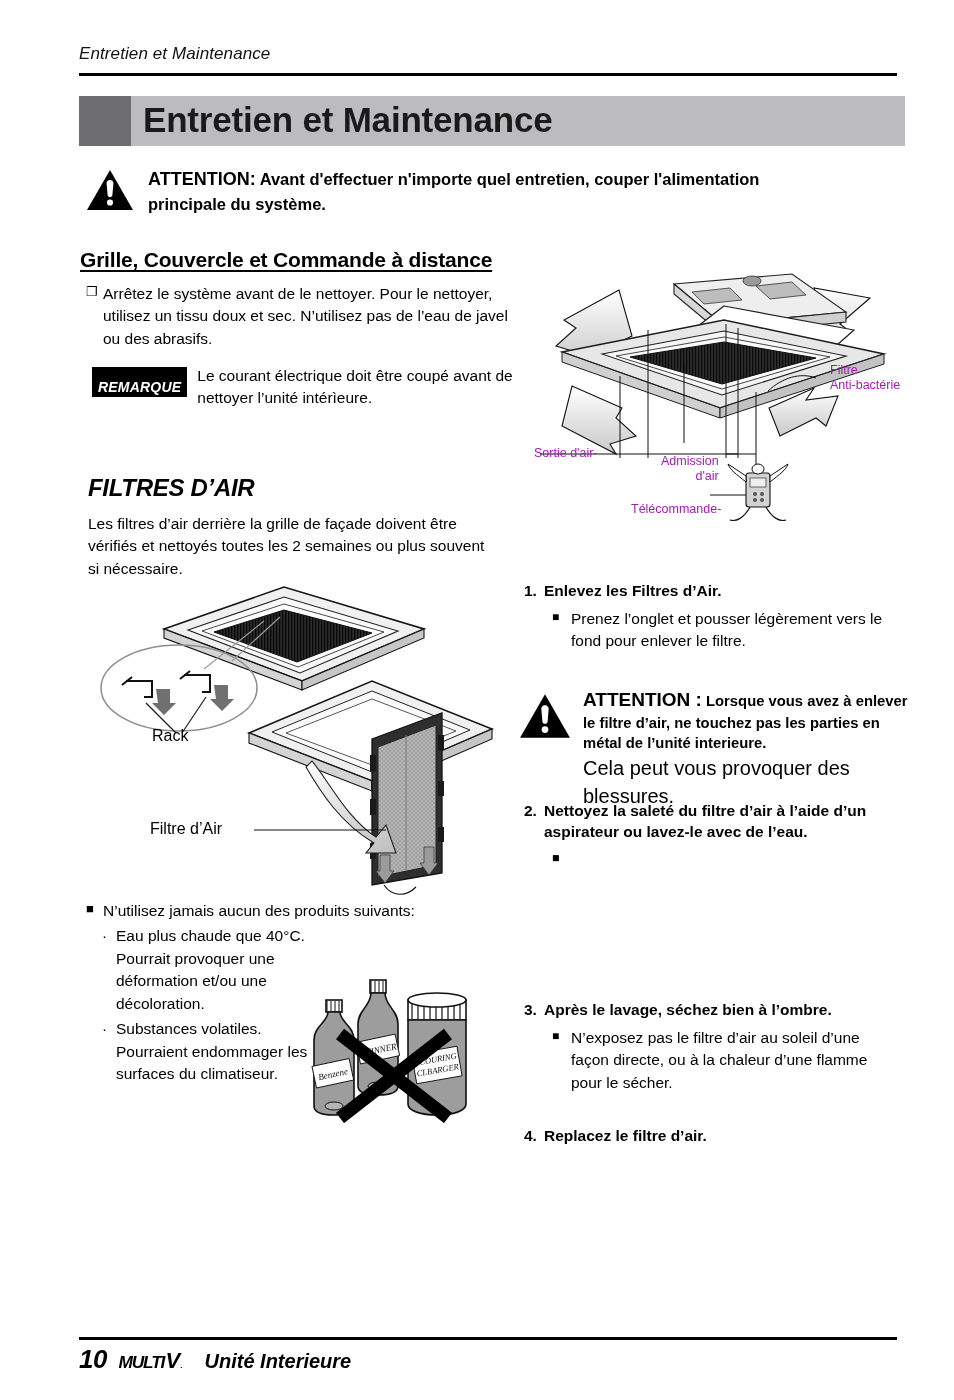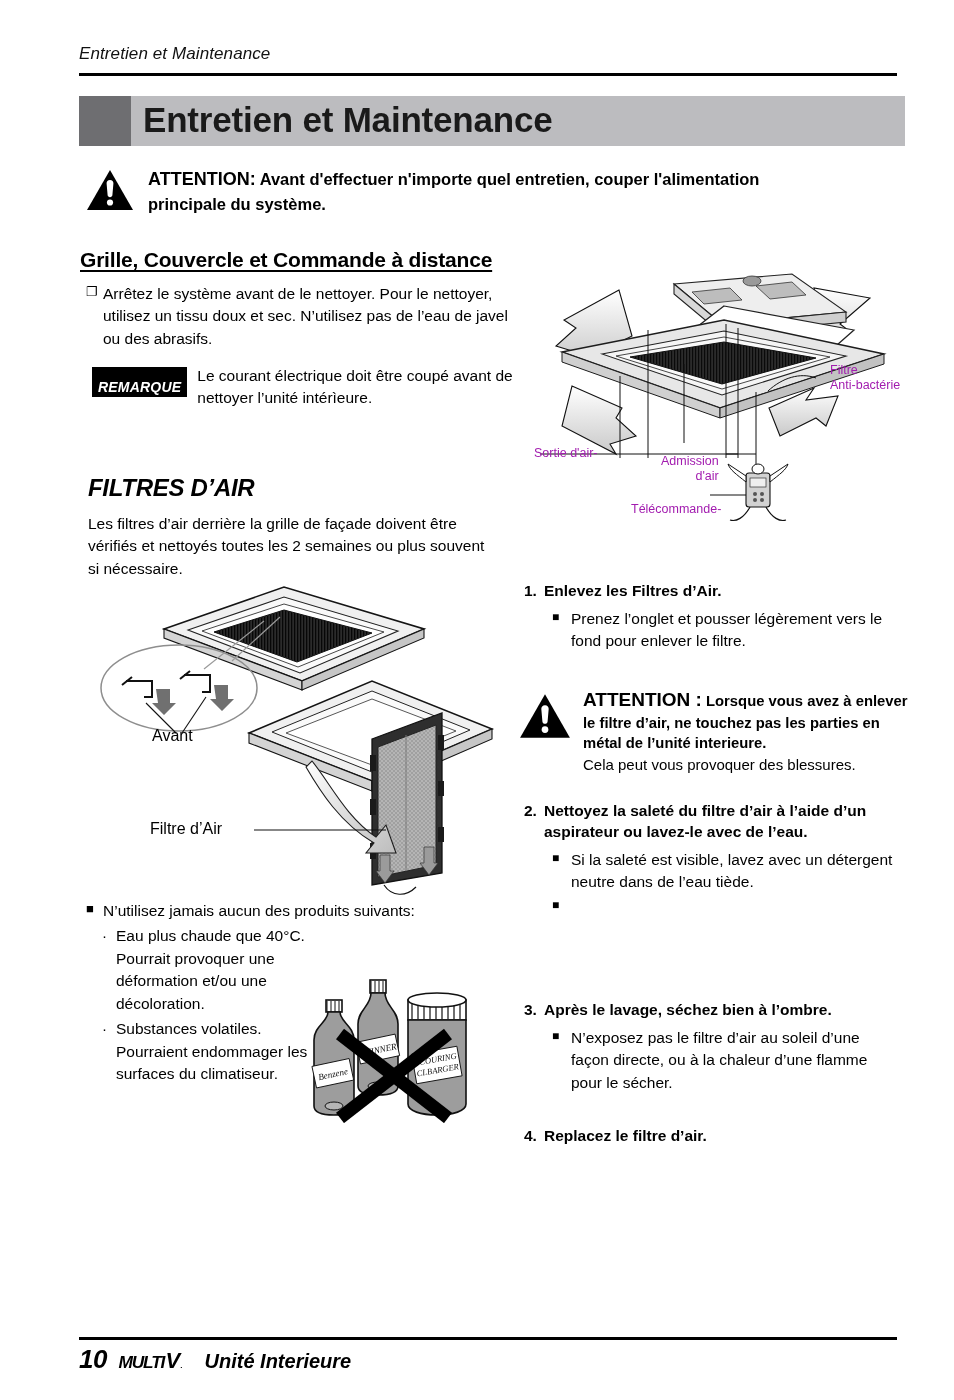--- a/index.html
+++ b/index.html
@@ -222,21 +222,21 @@
   }
   .attn-mid .ico { width: 56px; flex: 0 0 56px; padding-top: 6px; }
   .attn-mid .body { margin-left: 8px; width: 330px; }
   .attn-mid .b1 {
     font-size: 14.8px;
     font-weight: bold;
     line-height: 1.36;
   }
   .attn-mid .b1 .big { font-size: 19px; font-weight: bold; }
   .attn-mid .b2 {
-    font-size: 15px;
+    font-size: 20px;
     line-height: 1.4;
     margin-top: 1px;
   }
 
   
   .rule-bot {
     position: absolute;
     left: 79px;
     top: 1337px;
     width: 818px;
@@ -492,21 +492,21 @@
 
       <g fill="#9b9b9b" stroke="#333" stroke-width=".7">
         <path d="M296 270 L306 270 L306 286 L310 286 L301 298 L292 286 L296 286 Z"></path>
         <path d="M340 262 L350 262 L350 278 L354 278 L345 290 L336 278 L340 278 Z"></path>
       </g>
       <path d="M300 300 C308 312 322 312 332 302" fill="none" stroke="#111" stroke-width="1.2"></path>
 
       <path d="M170 245 L302 245" stroke="#111" stroke-width="1.1" fill="none"></path>
     </svg>
 
-    <div class="lbl-l" style="left: 68px; top: 142px;">Avant</div>
+    <div class="lbl-l" style="left: 68px; top: 142px;">Rack</div>
     <div class="lbl-l" style="left: 66px; top: 235px;">Filtre d’Air</div>
   </div>
 
   <div class="fig fig-bottles">
     <svg width="190" height="145" viewBox="0 0 190 145" aria-hidden="true">
 
       <g stroke="#111" stroke-width="1.6">
         <rect x="26" y="22" width="16" height="12" fill="#fff"></rect>
         <path d="M27 23 v11 M31 23 v11 M35 23 v11 M39 23 v11" stroke="#111" stroke-width="1"></path>
         <path d="M28 34 C28 44 14 48 14 62 L14 128 C14 134 20 137 34 137 C48 137 54 134 54 128 L54 62 C54 48 40 44 40 34 Z" fill="#9d9d9d"></path>
@@ -594,21 +594,20 @@
   </div>
 
   <div class="step step2">
     <div class="num">
       <span class="n">2.</span>
       <span>Nettoyez la saleté du filtre d’air à l’aide d’un aspirateur ou lavez-le avec de l’eau.</span>
     </div>
     <div class="sub">
       <div class="item">
         <span class="mk">■</span>
-        <span>Si la saleté est visible, lavez avec un détergent neutre dans de l’eau tiède.</span>
       </div>
       <div class="item">
         <span class="mk">■</span>
       </div>
     </div>
   </div>
 
   <div class="step step3">
     <div class="num">
       <span class="n">3.</span>

